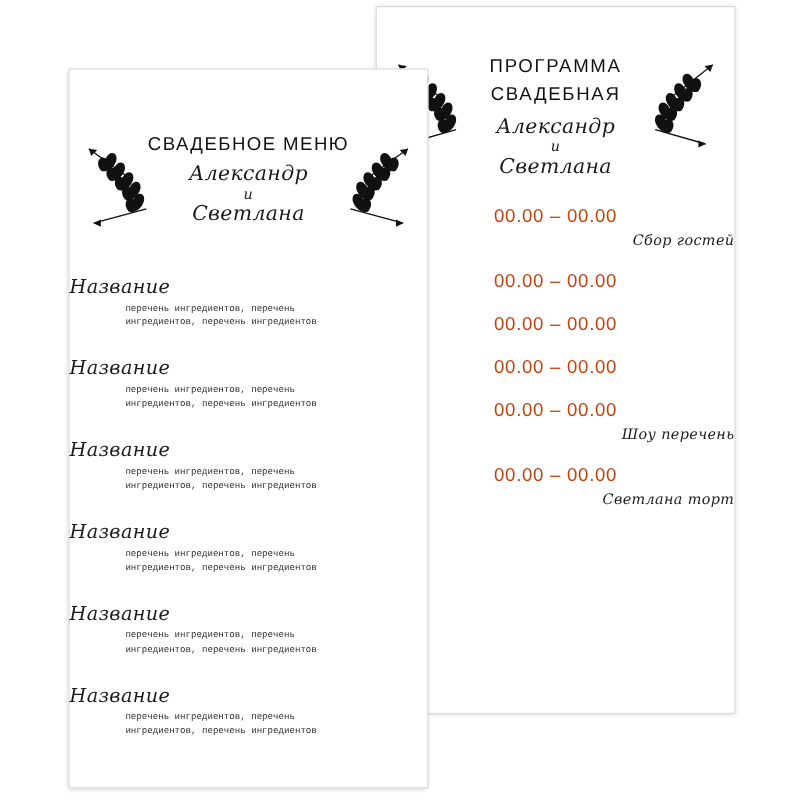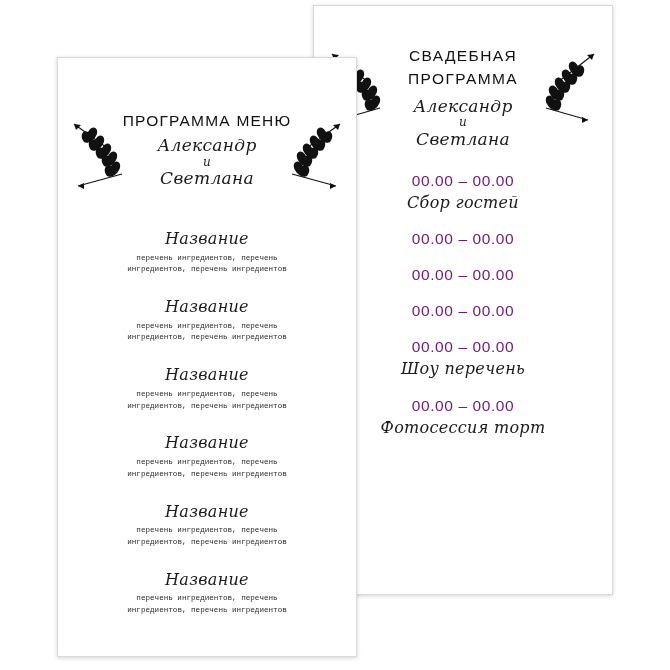--- a/index.html
+++ b/index.html
@@ -77,21 +77,20 @@
     position: absolute;
     top: 0;
     width: 64px;
     height: 96px;
   }
   .wreath.left { left: 10px; }
   .wreath.right { right: 10px; }
 
   .dish {
     margin-top: 22px;
-    text-align: center;
   }
   .dish-name {
     font-size: 16px;
     line-height: 1.1;
   }
   .dish-desc {
     font-family: Liberation Mono, monospace;
     font-size: 7.6px;
     color: #2b2b2b;
     line-height: 1.55;
@@ -123,26 +122,27 @@
   #card-program .couple .amp { font-size: 12px; }
 
   .prog-item {
     text-align: center;
     margin-top: 18px;
   }
   .prog-time {
     font-family: "Liberation Sans", sans-serif;
     font-size: 15.5px;
     letter-spacing: 0.6px;
-    color: #701a75;
+    color: #c2410c;
   }
   .prog-label {
-    font-size: 16px;
+    font-size: 12px;
     margin-top: 4px;
     line-height: 1.15;
+    text-align: right;
   }
 </style>
 </head>
 <body>
 
 <div id="stage">
 
   <div class="card" id="card-program">
 
     <div class="prog-head">
@@ -177,22 +177,22 @@
               <path d="M40 64 c-5,-6 -1,-13 4,-10 5,-9 12,-3 8,4 -3,6 -9,8 -12,6 z"></path>
               <path d="M43 74 c-5,-6 -1,-13 4,-10 5,-9 12,-3 8,4 -3,6 -9,8 -12,6 z"></path>
             </g>
             <path d="M14 84 L56 72" stroke-width="1.1" fill="none"></path>
             <path d="M14 84 l6 -3 0 6 z" fill="#111" stroke="none"></path>
           </g>
         </svg>
       </span>
 
       <div class="prog-title">
+        <div>ПРОГРАММА</div>
         <div>СВАДЕБНАЯ</div>
-        <div>ПРОГРАММА</div>
       </div>
 
       <div class="couple">
         <div class="script name">Александр</div>
         <div class="script amp">и</div>
         <div class="script name">Светлана</div>
       </div>
     </div>
 
     <div class="prog-item">
@@ -207,21 +207,21 @@
     </div>
     <div class="prog-item">
       <div class="prog-time">00.00 – 00.00</div>
     </div>
     <div class="prog-item">
       <div class="prog-time">00.00 – 00.00</div>
       <div class="prog-label script">Шоу перечень</div>
     </div>
     <div class="prog-item">
       <div class="prog-time">00.00 – 00.00</div>
-      <div class="prog-label script">Фотосессия торт</div>
+      <div class="prog-label script">Светлана торт</div>
     </div>
   </div>
 
   <div class="card" id="card-menu">
 
     <div class="menu-head">
 
       <span class="wreath left">
         <svg viewBox="0 0 64 96" width="64" height="96" xmlns="http://www.w3.org/2000/svg">
           <g fill="#111" stroke="#111">
@@ -251,21 +251,21 @@
               <path d="M30 46 c-5,-6 -1,-13 4,-10 5,-9 12,-3 8,4 -3,6 -9,8 -12,6 z"></path>
               <path d="M36 54 c-5,-6 -1,-13 4,-10 5,-9 12,-3 8,4 -3,6 -9,8 -12,6 z"></path>
               <path d="M39 64 c-5,-6 -1,-13 4,-10 5,-9 12,-3 8,4 -3,6 -9,8 -12,6 z"></path>
             </g>
             <path d="M10 74 L54 62" stroke-width="1.1" fill="none"></path>
             <path d="M10 74 l6 -3 0 6 z" fill="#111" stroke="none"></path>
           </g>
         </svg>
       </span>
 
-      <div class="menu-title">ПРОГРАММА МЕНЮ</div>
+      <div class="menu-title">СВАДЕБНОЕ МЕНЮ</div>
 
       <div class="couple">
         <div class="script name">Александр</div>
         <div class="script amp">и</div>
         <div class="script name">Светлана</div>
       </div>
     </div>
 
     <div class="dish">
       <div class="dish-name script">Название</div>

